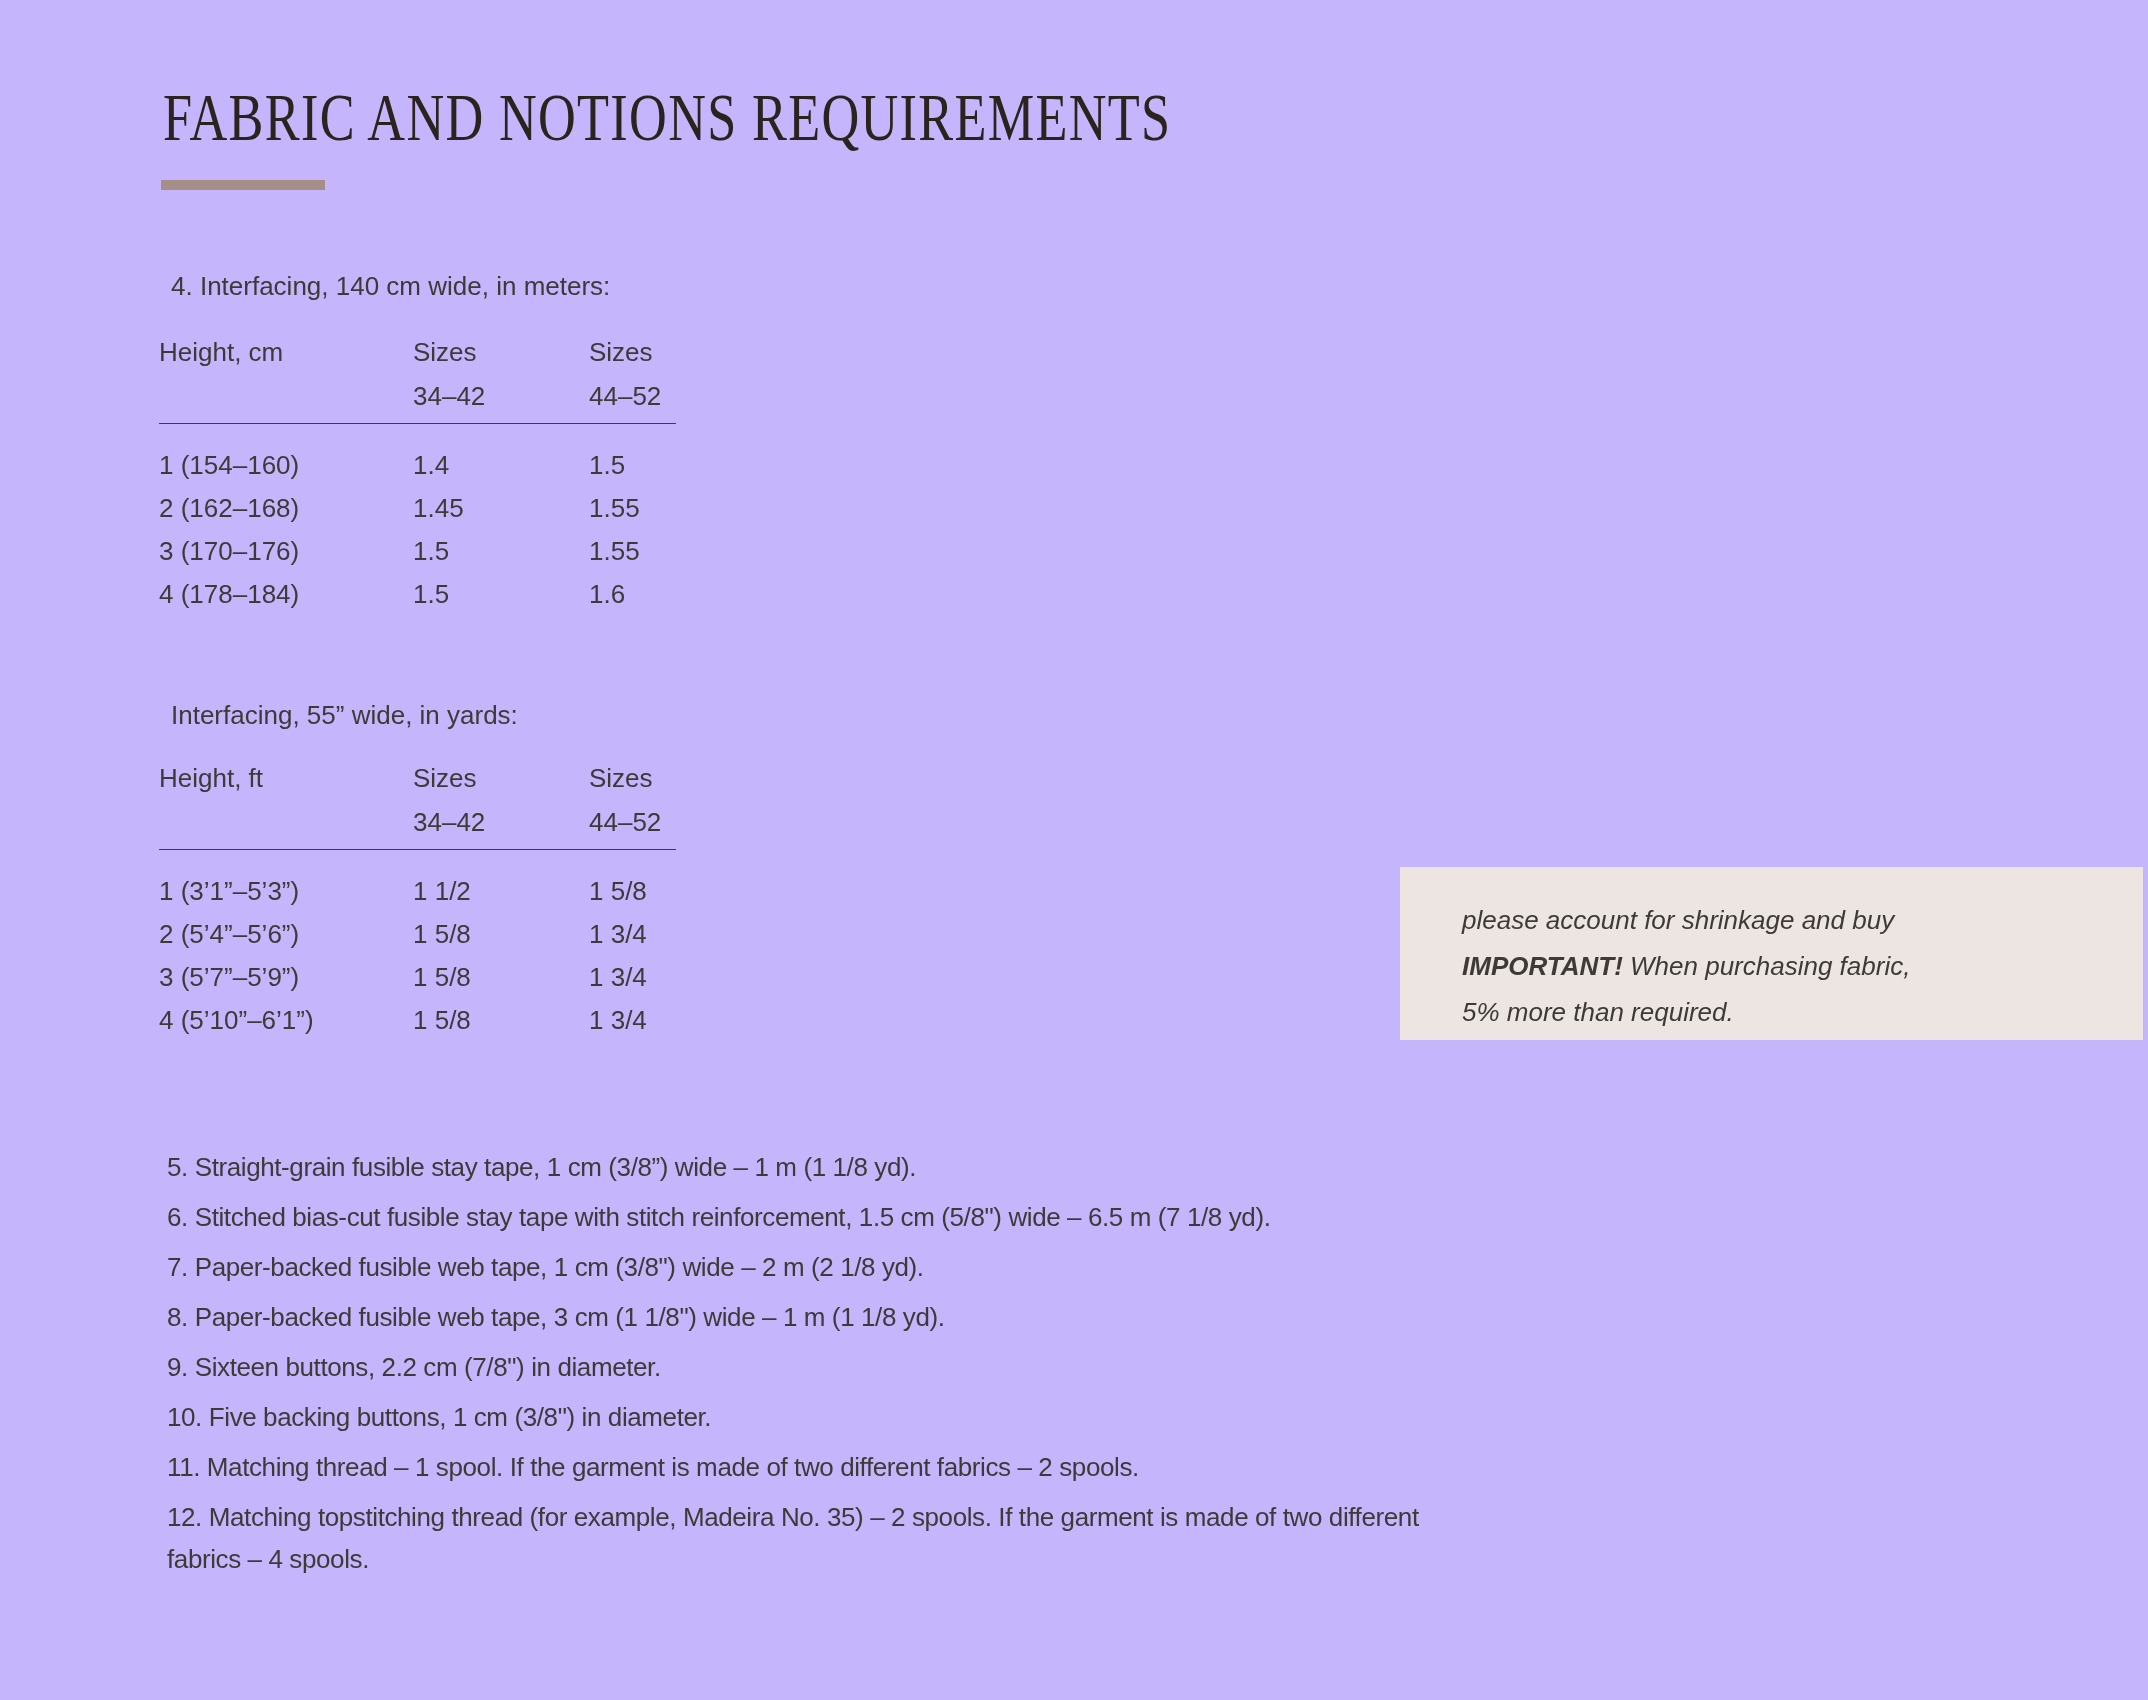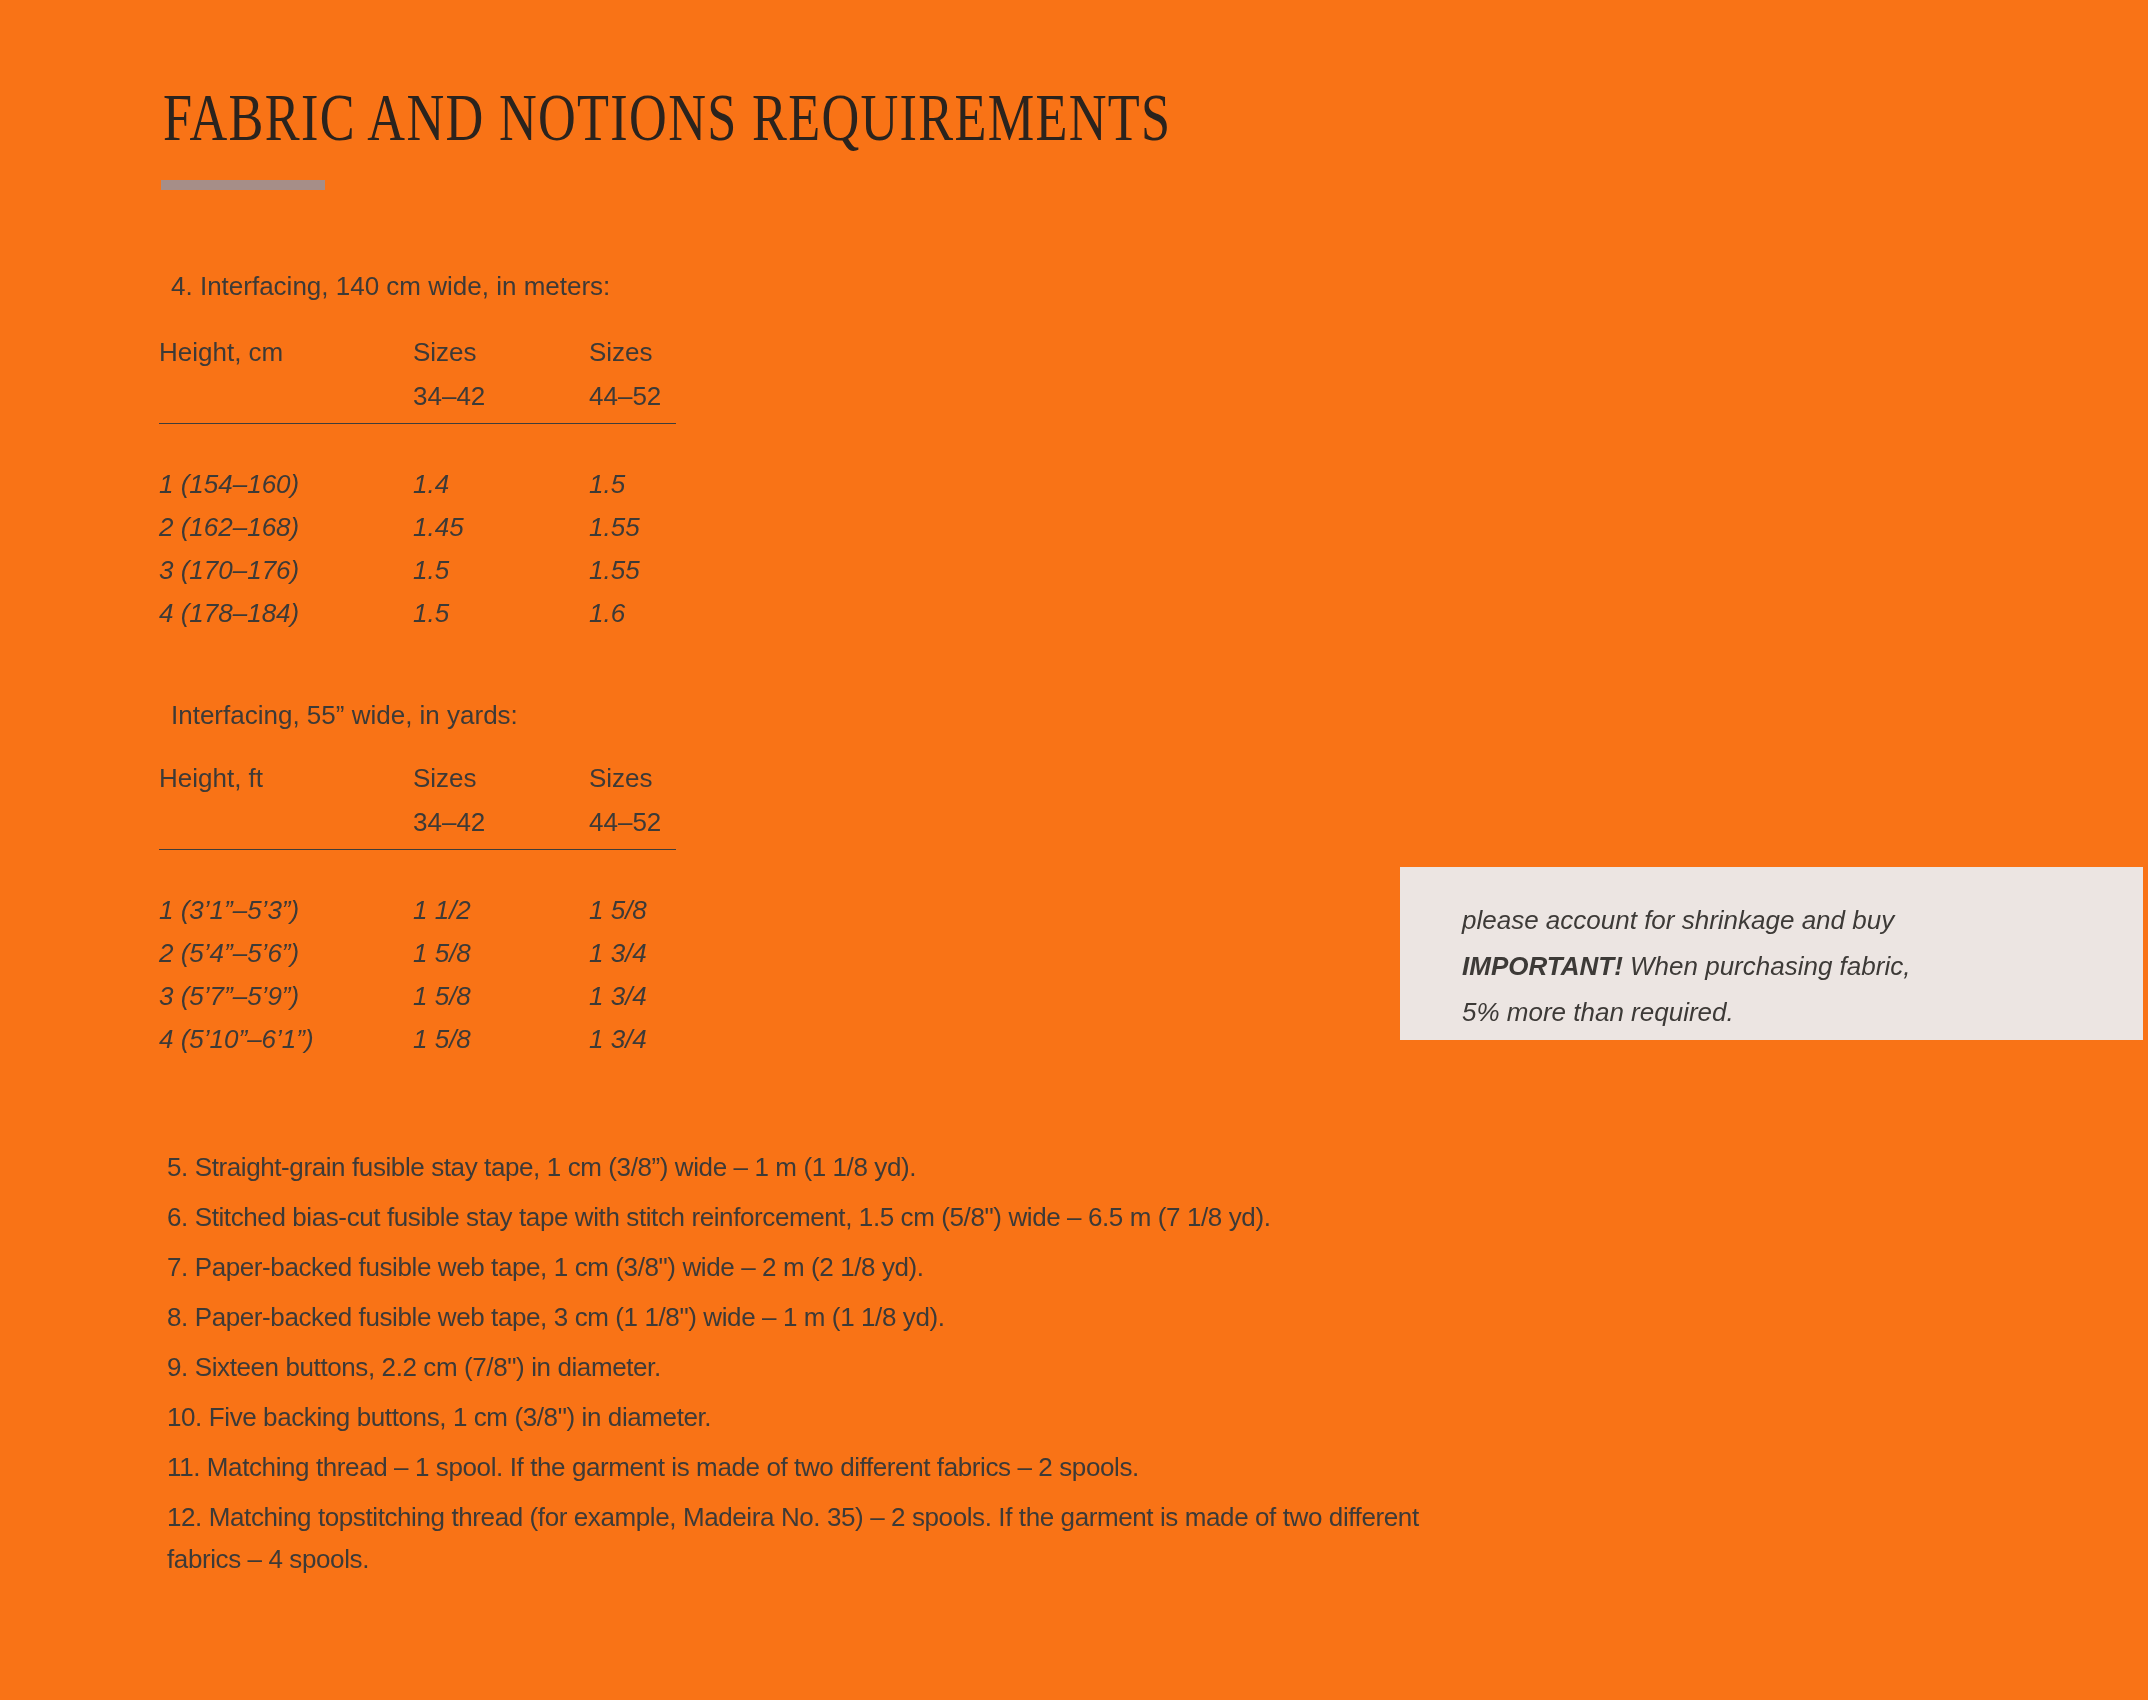--- a/index.html
+++ b/index.html
@@ -1,20 +1,20 @@
 <!DOCTYPE html>
 <html style="font-size:13.4px"><head>
 <meta charset="utf-8">
 <style>
   html, body { margin: 0; padding: 0; background: #ffffff; }
   .page {
     position: relative;
     width: 2148px;
     height: 1701px;
-    background: #f97316;
+    background: #c4b5fd;
     overflow: hidden;
     font-family: "Liberation Sans", sans-serif;
     color: #3d3a37;
   }
   .page-title {
     position: absolute;
     left: 163px;
     top: 84px;
     margin: 0;
     font-family: "Liberation Serif", serif;
@@ -58,21 +58,21 @@
   .thead { display: flex; line-height: 44px; }
   .trow  { display: flex; line-height: 43px; }
   .c1 { width: 254px; }
   .c2 { width: 176px; }
   .c3 { flex: 1; }
   .tbl .rule {
     margin-top: 5px;
     height: 0;
     border-top: 1.7px solid #403d3a;
   }
-  .tbody { margin-top: 39px; font-style: italic; }
+  .tbody { margin-top: 20px; }
 
   .note {
     position: absolute;
     left: 1400px;
     top: 867px;
     width: 743px;
     height: 173px;
     box-sizing: border-box;
     background: #ece5e2;
     padding: 30px 34px 0 62px;

